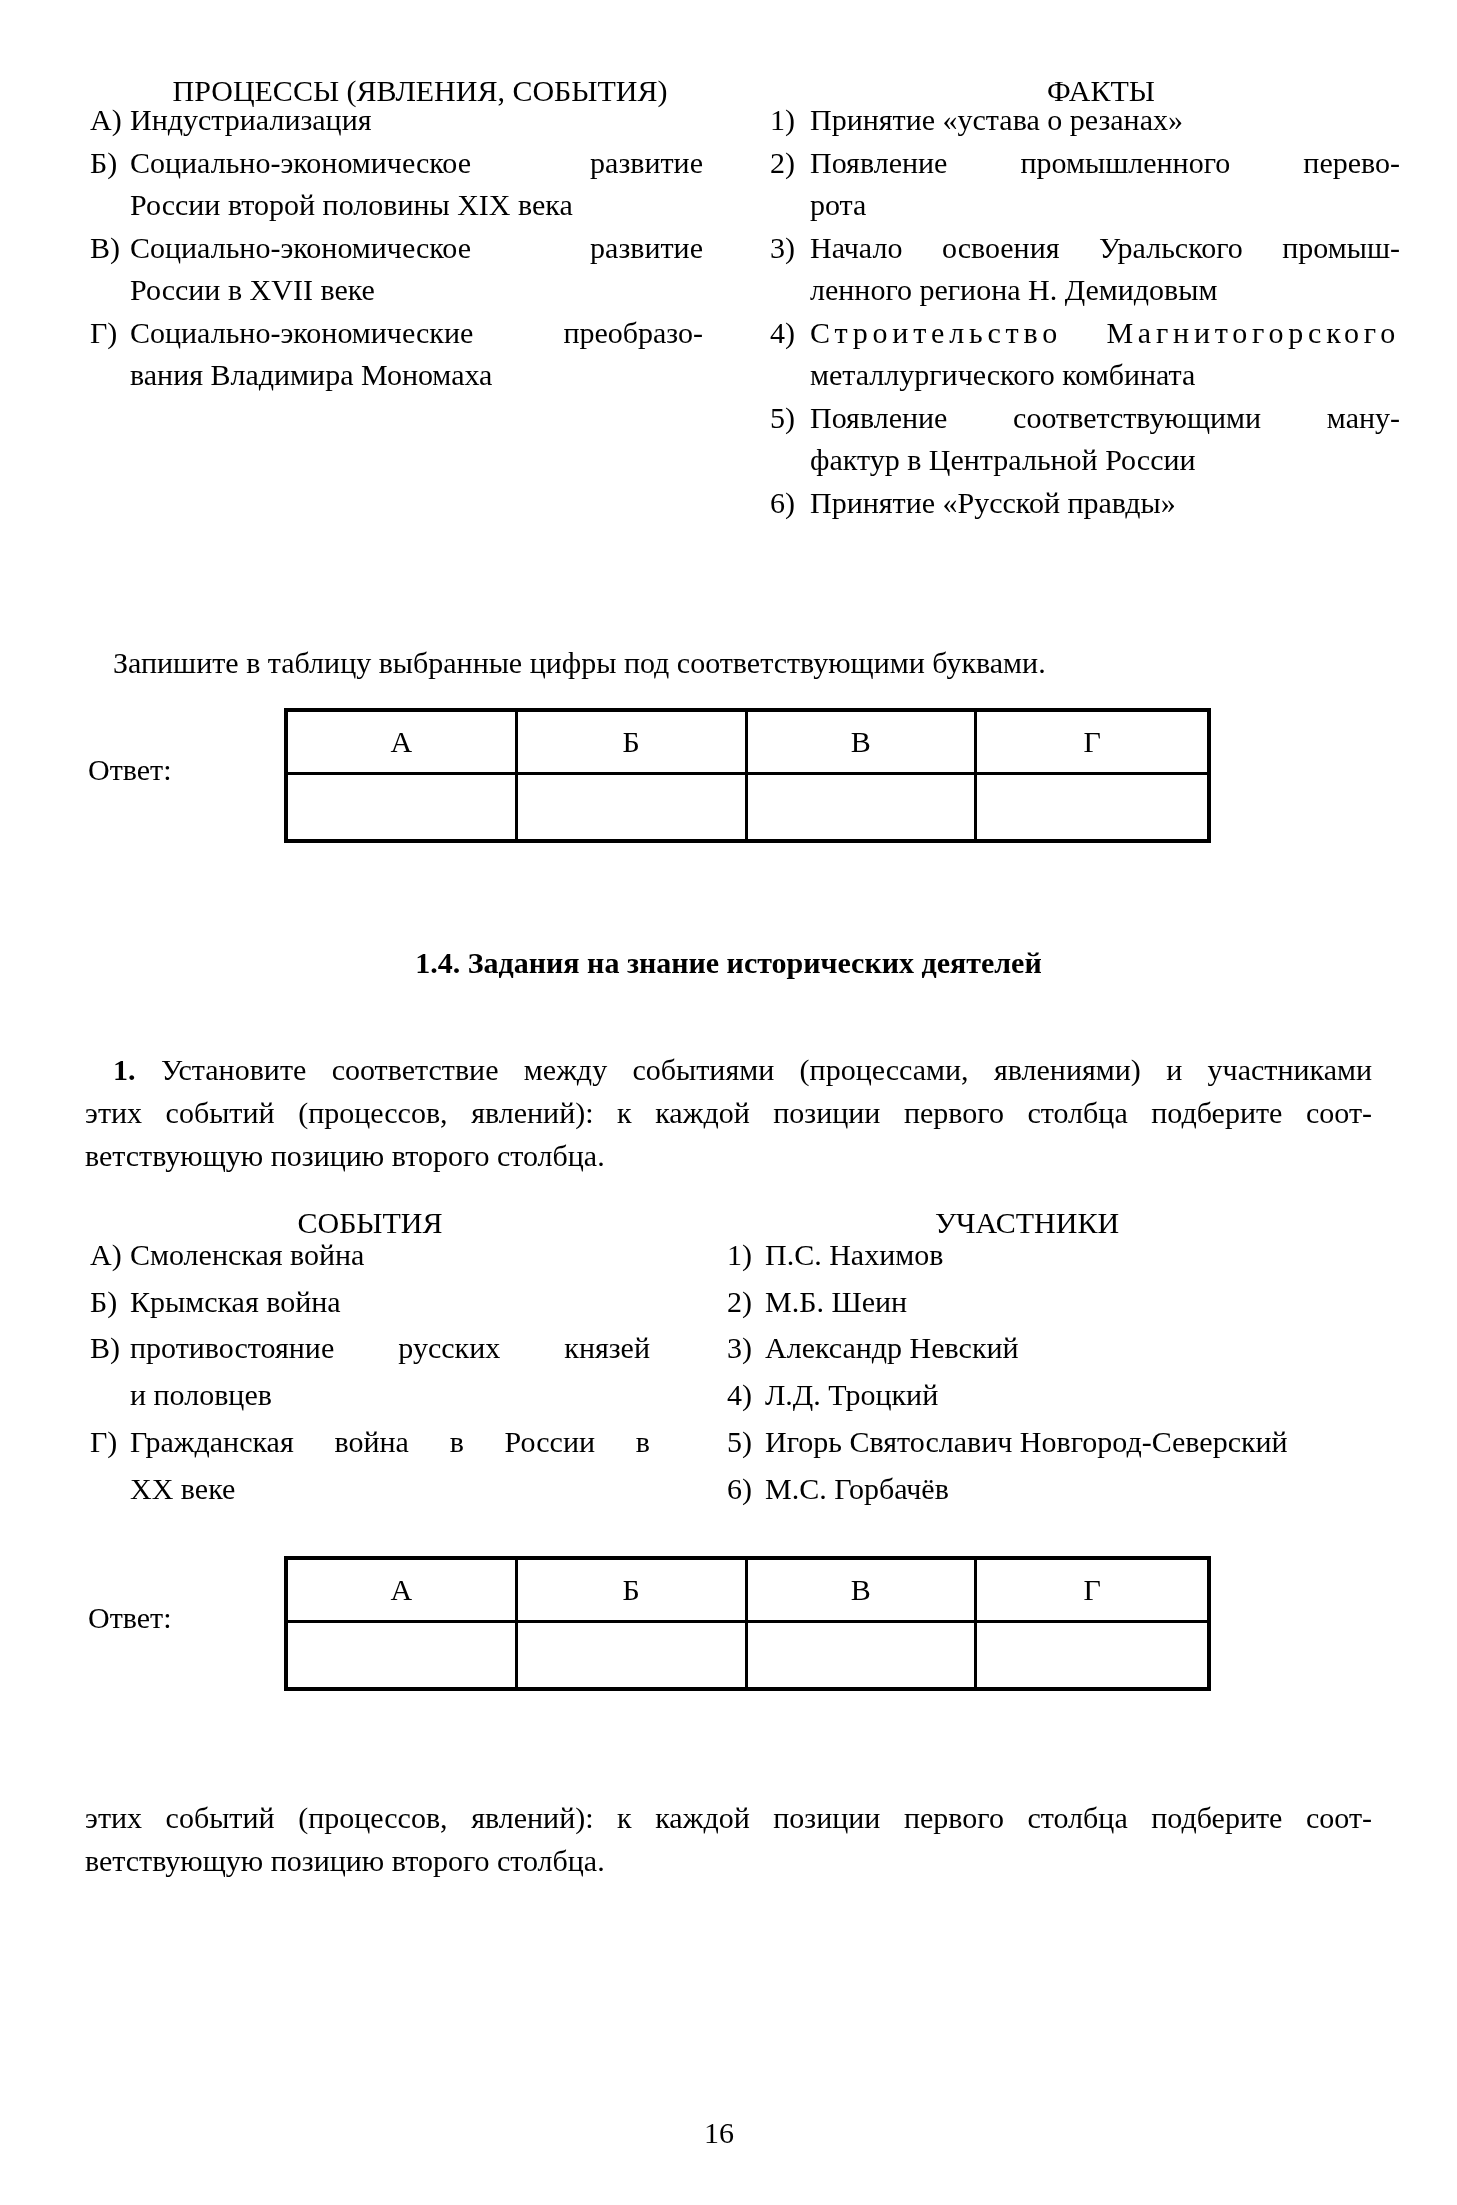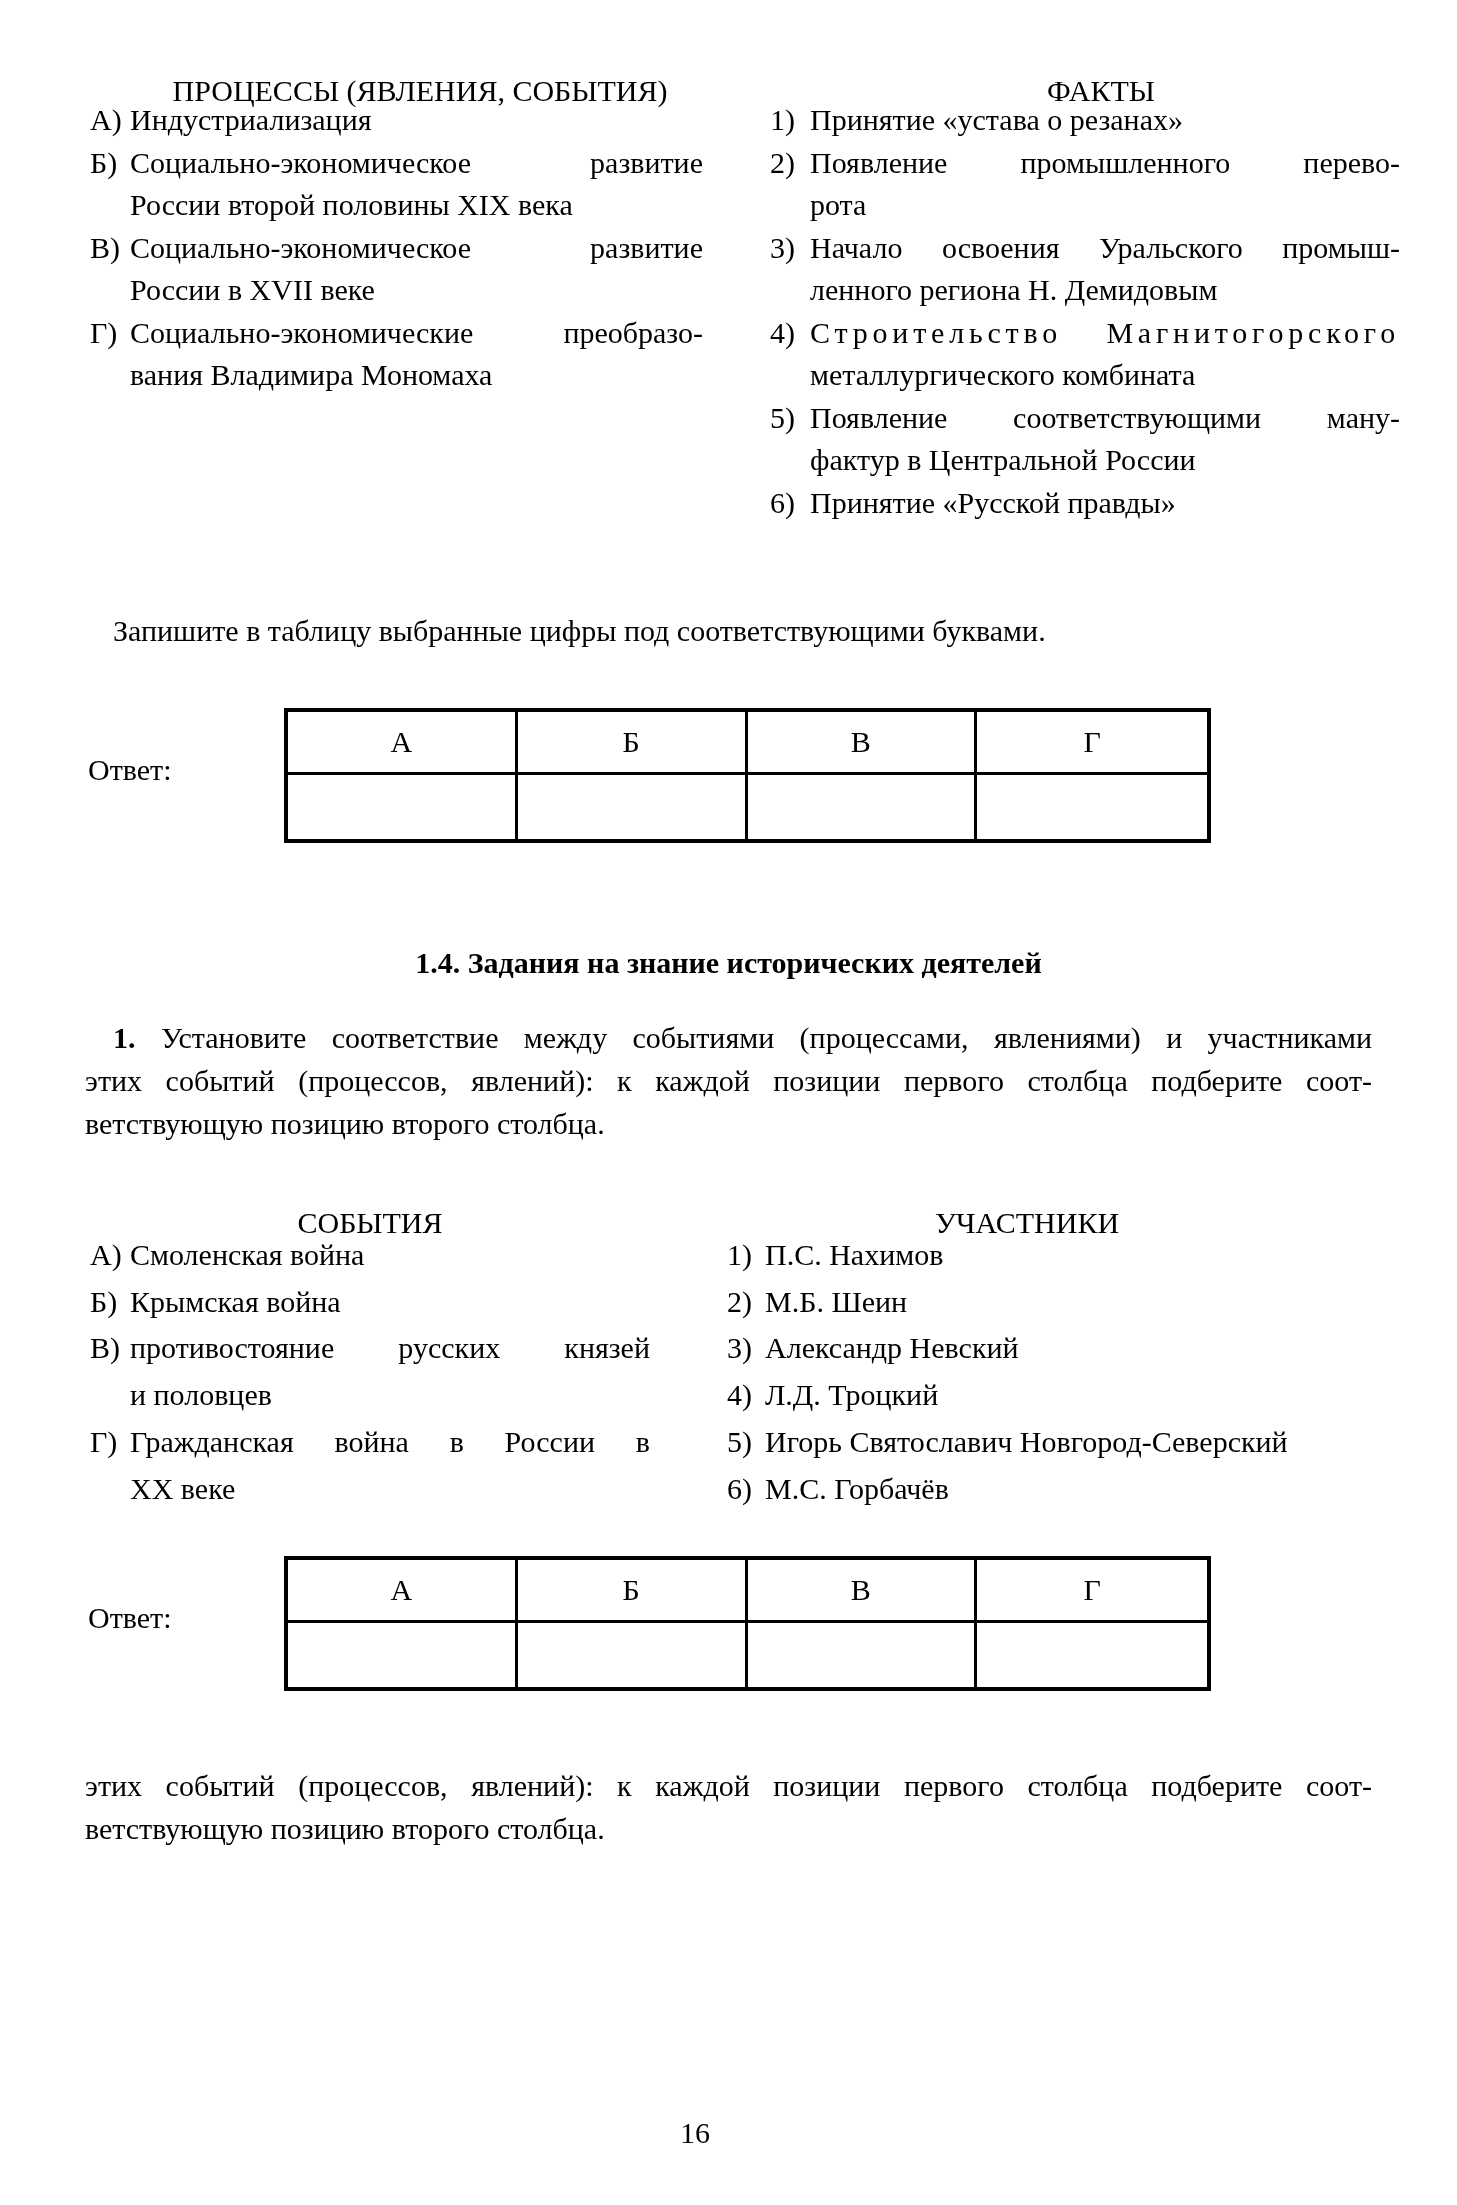--- a/index.html
+++ b/index.html
@@ -11,33 +11,33 @@
     position:relative;
     overflow:hidden;
   }
   .colhead { position:absolute; text-align:center; white-space:nowrap;margin-top:18px; }
   .list { position:absolute; }
   .ln { display:flex; }
   .mk { flex:0 0 var(--mw,40px); }
   .tx { flex:1 1 auto; }
   .j .tx { text-align:justify; text-align-last:justify; }
   .ls .tx { letter-spacing:0.16em; }
-  .para { position:absolute; }
+  .para { position:absolute;margin-top:32px; }
   .tline.j { text-align:justify; text-align-last:justify; }
   .ind { text-indent:28px; }
   .b { font-weight:bold; }
   .section-title { position:absolute; font-weight:bold; text-align:center; }
   .atable { position:absolute; width:927px; border:4px solid #000; box-sizing:border-box; background:#fff; }
   .arow { display:grid; grid-template-columns:repeat(4,1fr); }
   .arow.head { height:60px; border-bottom:3px solid #000; }
   .arow.body { height:64px; }
   .acell { border-right:3px solid #000; display:flex; align-items:center; justify-content:center; }
   .acell:last-child { border-right:none; }
   .answer-label { position:absolute; }
-  .pagenum { position:absolute; text-align:center; }
+  .pagenum { position:absolute; text-align:center;margin-left:24px; }
 </style>
 </head>
 <body>
 
 <div class="colhead" style="left:110px; top:56px; width:620px;">ПРОЦЕССЫ (ЯВЛЕНИЯ, СОБЫТИЯ)</div>
 <div class="colhead" style="left:786px; top:56px; width:630px;">ФАКТЫ</div>
 
 <div class="list" style="left:90px; top:99px; width:613px; line-height:42.5px; --mw:40px;">
   <div class="ln">
       <span class="mk">А)</span>

